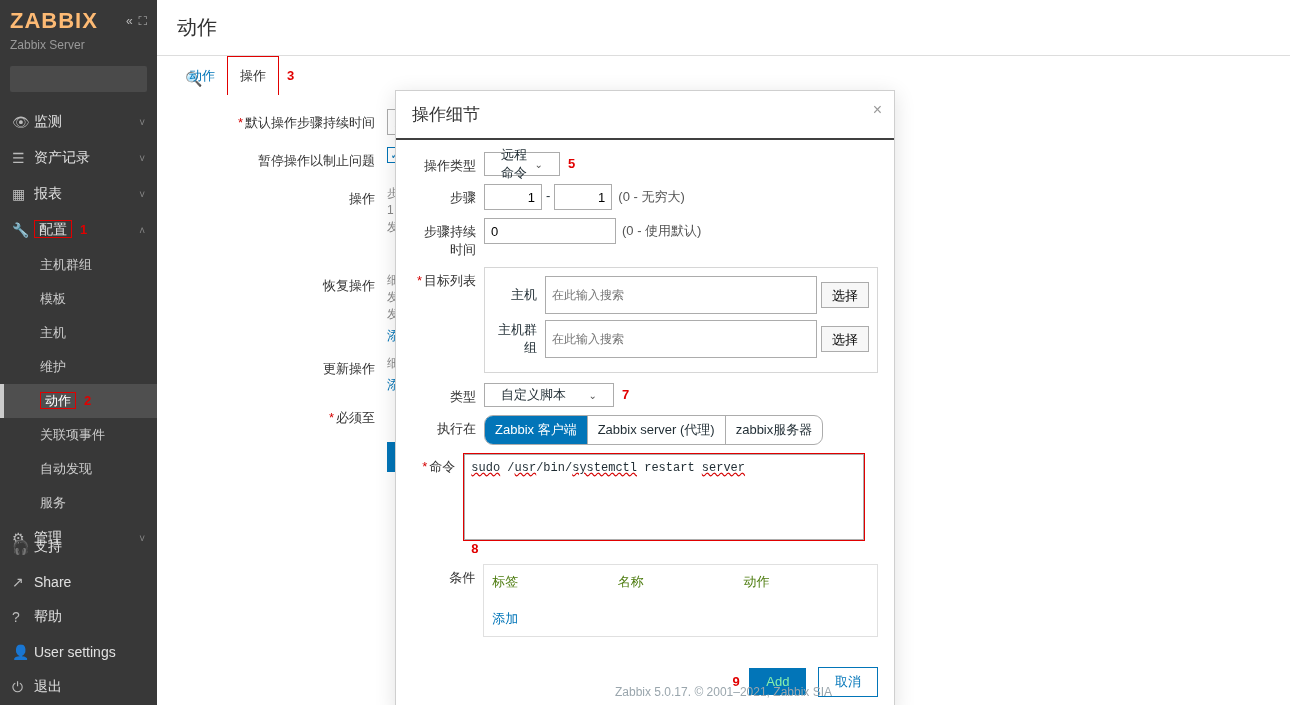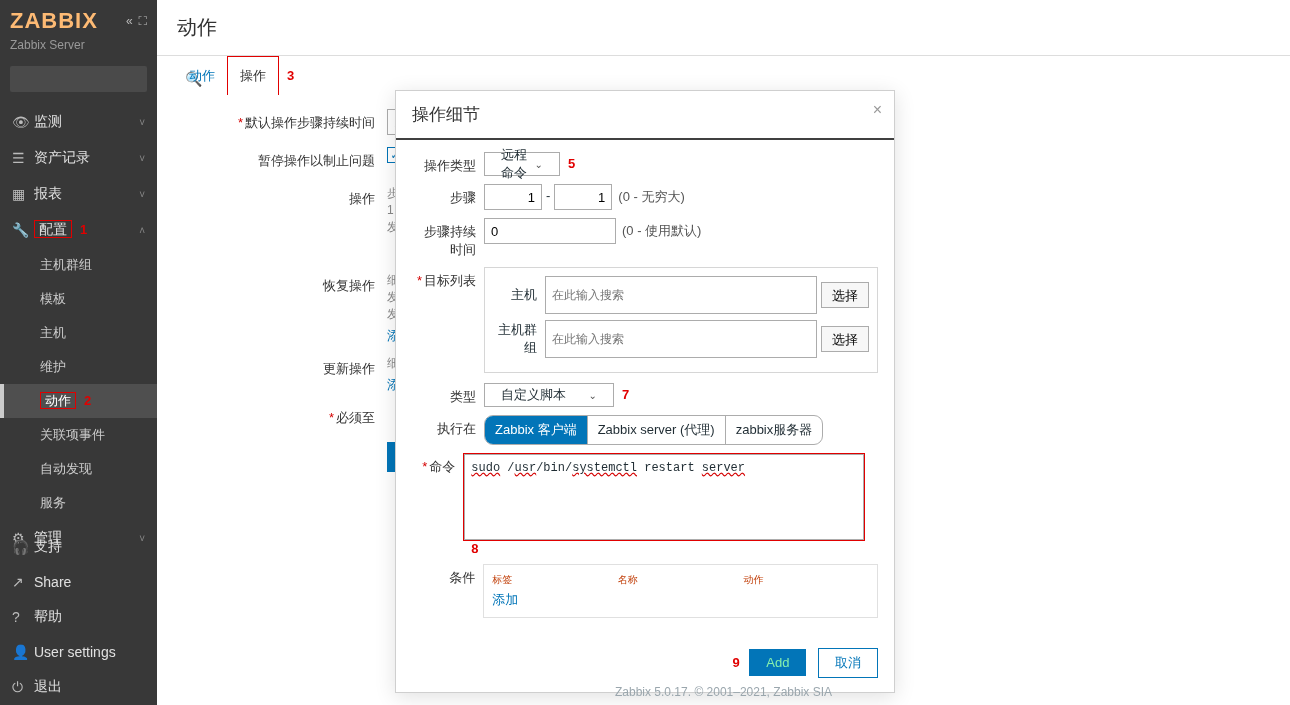--- a/index.html
+++ b/index.html
@@ -53,21 +53,21 @@
 .tlabel { width: 52px; text-align: right; padding-right: 8px; font-size: 13px; }
 .search-input { flex: 1; height: 38px; border: 1px solid #acacac; padding: 0 6px; font-size: 12px; color: #999; }
 .sel-btn { height: 26px; border: 1px solid #acacac; padding: 4px 10px; margin-left: 4px; background: #f7f7f7; font-size: 13px; }
 .seg { display: flex; border: 1px solid #acacac; border-radius: 9px; overflow: hidden; }
 .seg .s { padding: 5px 10px; font-size: 13px; cursor: pointer; border-left: 1px solid #acacac; }
 .seg .s:first-child { border-left: none; }
 .seg .s.active { background: #0275b8; color: #fff; }
 .cmd { width: 400px; height: 86px; border: 1px solid #acacac; padding: 6px; font-family: "Courier New", monospace; font-size: 12px; resize: none; }
 .underline-red { text-decoration: underline; text-decoration-color: #d40000; text-decoration-style: wavy; }
 .cond-box { border: 1px solid #e0e0e0; padding: 8px; width: 400px; }
-.cond-head { display: flex; color: #c2410c; font-size: 10px; margin-bottom: 4px; }
+.cond-head { display: flex; color: #4d7c0f; font-size: 13px; margin-bottom: 19px; }
 .cond-head span { flex: 1; }
 .modal-footer { padding: 10px 16px 14px; text-align: right; }
 .footer-txt { position: absolute; bottom: 6px; left: 157px; right: 0; text-align: center; color: #9aa6ad; font-size: 12px; }
 .footer-txt a { color: #9aa6ad; }
 .inline-red-box { border: 1.5px solid #e10000; display: inline-block; padding: 0 2px; }
 </style>
 </head>
 <body>
 
 <div class="sidebar">

